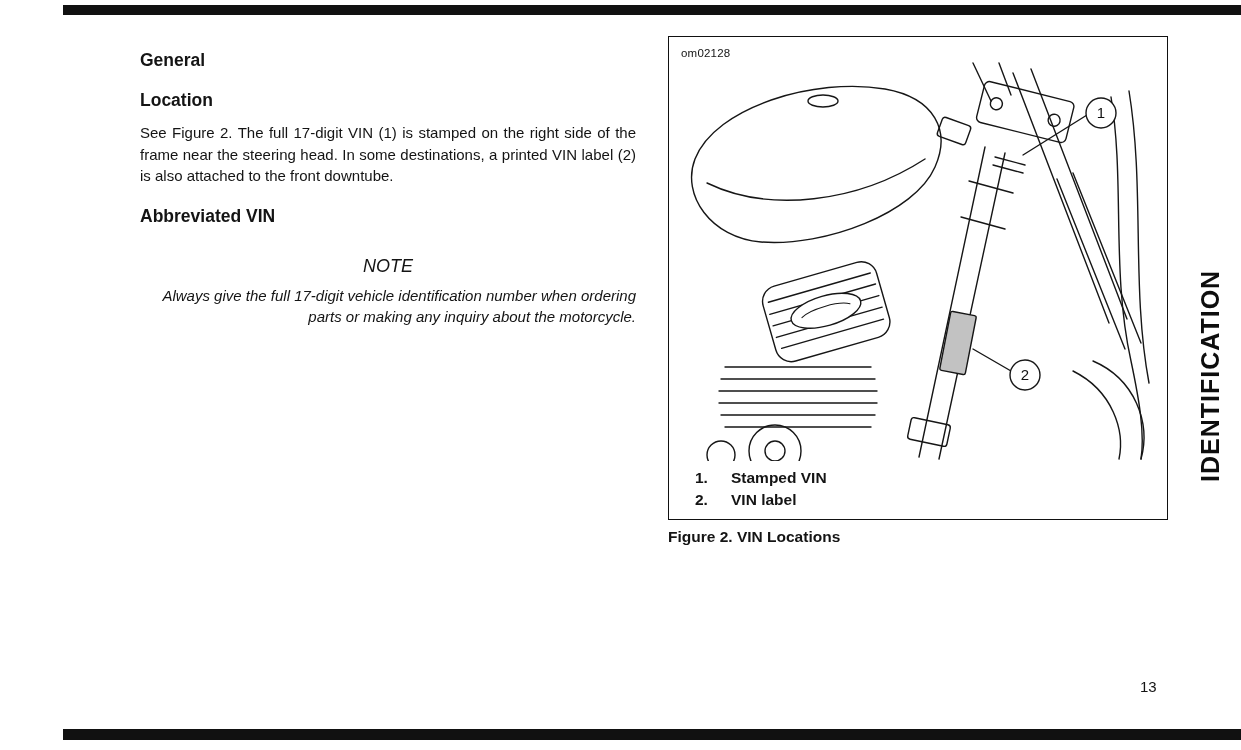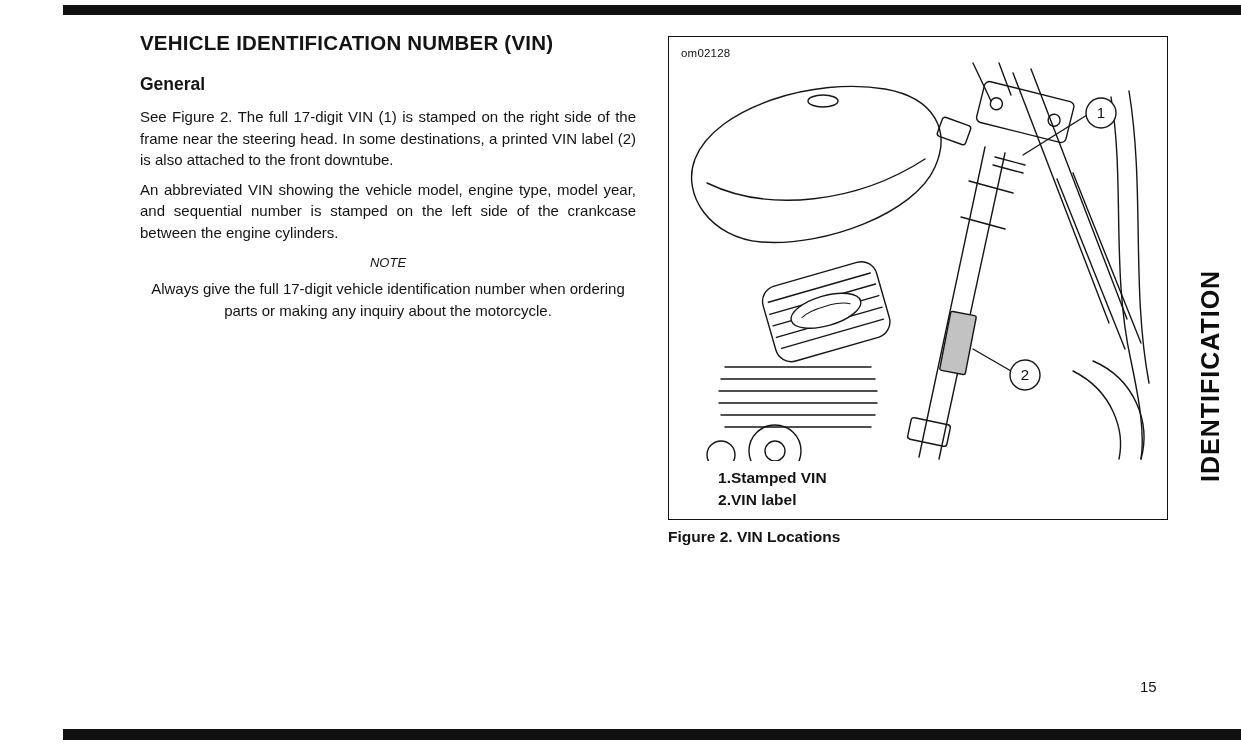--- a/index.html
+++ b/index.html
@@ -48,43 +48,43 @@
     font-size: 17.5px;
     font-weight: bold;
   }
   .body-text {
     margin: 0 0 8px 0;
     font-size: 15px;
     line-height: 21.5px;
     text-align: justify;
   }
   .note-label {
-    margin: 12px 0 8px 0;
-    font-size: 13px;
+    margin: 29px 0 8px 0;
+    font-size: 18px;
     font-style: italic;
     text-align: center;
   }
   .note-body {
     margin: 0;
     font-size: 15px;
     line-height: 21.5px;
-    text-align: center;
+    font-style: italic;
+    text-align: right;
   }
 
   
   .figure-panel {
     position: absolute;
     left: 668px;
     top: 36px;
     width: 500px;
     height: 484px;
     border: 1.6px solid #111111;
     box-sizing: border-box;
     background: #ffffff;
-    text-align: right;
   }
   .fig-code {
     position: absolute;
     left: 12px;
     top: 10px;
     font-size: 11.5px;
     letter-spacing: 0.2px;
   }
   .drawing {
     position: absolute;
@@ -147,27 +147,27 @@
     font-size: 15px;
   }
 </style>
 </head>
 <body>
 
 <div class="bar-top"></div>
 <div class="bar-bottom"></div>
 
 <div class="content">
-  <h1 class="page-title">VEHICLE IDENTIFICATION NUMBER (VIN)</h1>
 
   <h2 class="section-heading">General</h2>
 
+  <h2 class="section-heading">Location</h2>
   <p class="body-text">See Figure 2. The full 17-digit VIN (1) is stamped on the right side of the frame near the steering head. In some destinations, a printed VIN label (2) is also attached to the front downtube.</p>
 
-  <p class="body-text">An abbreviated VIN showing the vehicle model, engine type, model year, and sequential number is stamped on the left side of the crankcase between the engine cylinders.</p>
+  <h2 class="section-heading">Abbreviated VIN</h2>
 
   <p class="note-label">NOTE</p>
   <p class="note-body">Always give the full 17-digit vehicle identification number when ordering parts or making any inquiry about the motorcycle.</p>
 </div>
 
 <div class="figure-panel">
   <span class="fig-code">om02128</span>
 
   <svg class="drawing" viewBox="0 0 490 400" xmlns="http://www.w3.org/2000/svg">
     <g stroke="#161616" fill="none" stroke-width="1.4" stroke-linecap="round" stroke-linejoin="round">
@@ -260,13 +260,13 @@
       <span class="legend-num">2.</span>
       <span class="legend-label">VIN label</span>
     </div>
   </div>
 </div>
 
 <div class="figure-caption">Figure 2. VIN Locations</div>
 
 <div class="side-tab">IDENTIFICATION</div>
 
-<div class="page-num">15</div>
+<div class="page-num">13</div>
 
 </body></html>

